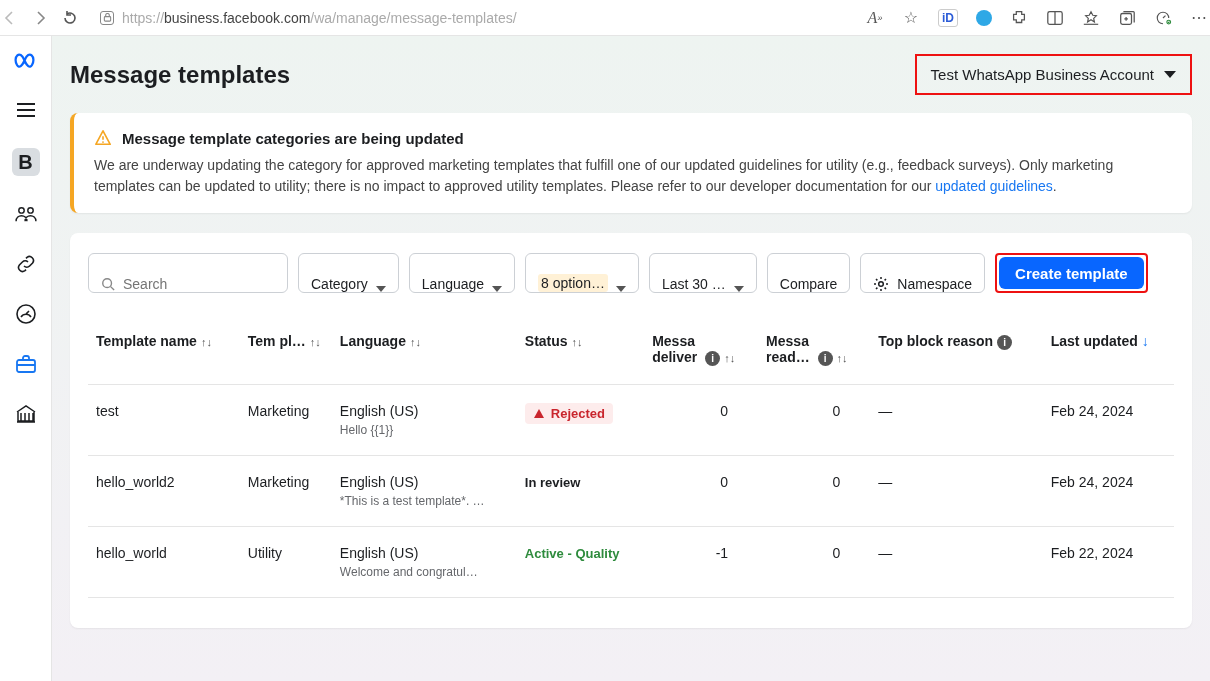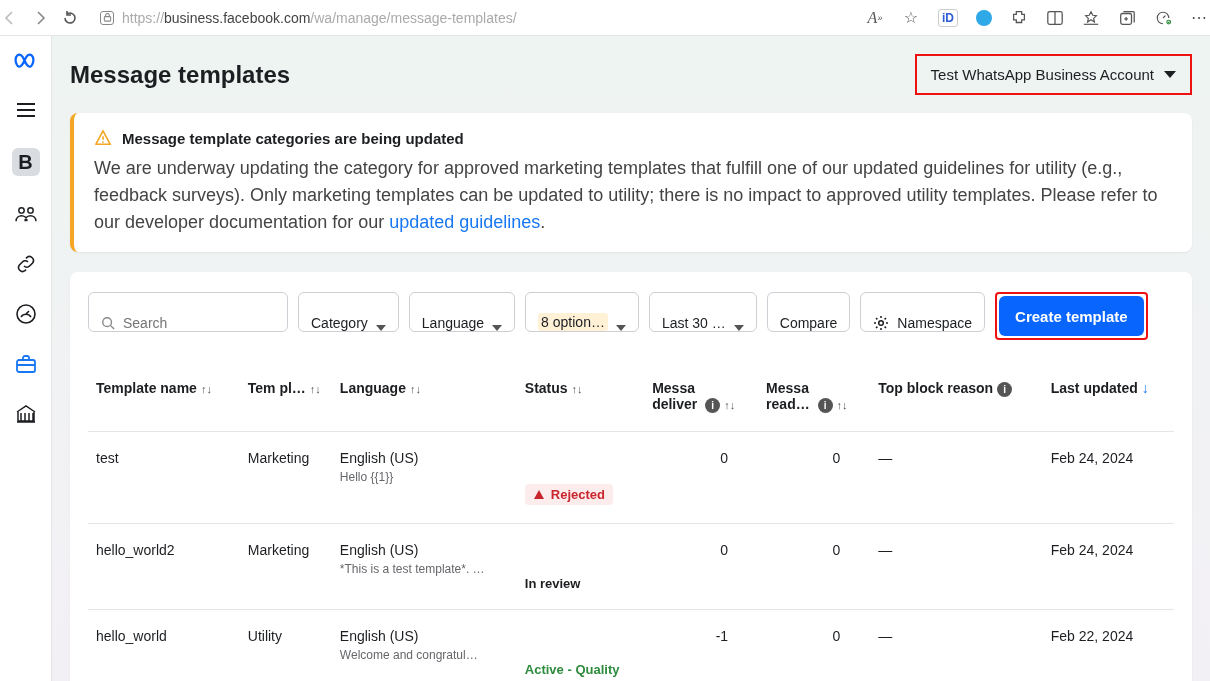--- a/index.html
+++ b/index.html
@@ -28,45 +28,45 @@
 
   .main{ flex:1; background:linear-gradient(180deg,#eef4f1 0%,#f3f0f5 100%); padding:18px 18px 0 18px; overflow:auto;}
   .header-row{ display:flex; align-items:center; justify-content:space-between; margin-bottom:18px;}
   .page-title{ font-size:24px; font-weight:700; color:#1c1e21;}
   .account-picker{ border:2px solid #e11; padding:10px 14px; display:flex; align-items:center; gap:10px; background:transparent; color:#1c1e21; font-size:15px;}
   .caret-down{ width:0;height:0;border-left:6px solid transparent;border-right:6px solid transparent;border-top:7px solid #1c1e21;}
 
   .alert-box{ background:#fff; border-radius:8px; border-left:4px solid #f5a623; padding:16px 20px; margin-bottom:20px; box-shadow:0 1px 2px rgba(0,0,0,.06);}
   .alert-title-row{ display:flex; align-items:center; gap:10px; margin-bottom:8px;}
   .alert-title{ font-weight:700; font-size:15px; color:#1c1e21;}
-  .alert-body{ font-size:18px; color:#444; line-height:1.5;}
+  .alert-body{ font-size:14px; color:#444; line-height:1.5;}
   .alert-body a{ color:#1877f2; text-decoration:none;}
   .warn-tri{ width:18px;height:18px;}
 
   .panel{ background:#fff; border-radius:8px; padding:20px 18px 30px 18px; box-shadow:0 1px 2px rgba(0,0,0,.06);}
   .toolbar{ display:flex; gap:10px; margin-bottom:30px;}
   .tbtn{ border:1px solid #ccd0d5; border-radius:6px; background:#fff; display:flex; align-items:flex-end; padding:0 12px; height:40px; font-size:14px; color:#1c1e21; gap:8px; white-space:nowrap;}
   .tbtn.selectish{ justify-content:space-between;}
   .tbtn .caret-sm{ width:0;height:0;border-left:5px solid transparent;border-right:5px solid transparent;border-top:6px solid #555;}
   .search-box{ flex:1; min-width:140px; max-width:200px;}
   .search-box input{ border:none; outline:none; font-size:14px; width:100%;}
   .hl{ background:#fff1d6; padding:1px 3px; border-radius:3px;}
   .namespace .gear{ width:16px;height:16px;}
   .create-wrap{ border:2px solid #e11; padding:2px; border-radius:4px;}
-  .create-btn{ background:#0866ff; color:#fff; border:none; border-radius:6px; height:40px; padding:0 16px; font-size:15px; font-weight:600;}
+  .create-btn{ background:#0866ff; color:#fff; border:none; border-radius:6px; height:32px; padding:0 16px; font-size:15px; font-weight:600;}
 
   table{ width:100%; border-collapse:collapse;}
   thead th{ text-align:left; font-size:14px; font-weight:700; color:#1c1e21; padding:10px 8px 18px 8px; vertical-align:top;}
   th .sort{ font-size:11px; color:#555; margin-left:4px;}
   th.wrap{ max-width:80px;}
   .info-dot{ display:inline-flex; width:15px;height:15px;border-radius:50%;background:#555;color:#fff;align-items:center;justify-content:center;font-size:10px;font-weight:700; margin-left:4px;}
   tbody td{ padding:18px 8px; border-top:1px solid #e5e5e5; font-size:14px; color:#1c1e21; vertical-align:top;}
   tbody tr:last-child td{ border-bottom:1px solid #e5e5e5;}
   .lang-sub{ color:#65676b; font-size:12px; margin-top:4px;}
-  .status-pill{ display:inline-flex; align-items:center; gap:6px; font-weight:700; font-size:13px;margin-top:34px;}
+  .status-pill{ display:inline-flex; align-items:center; gap:6px; font-weight:700; font-size:13px;}
   .status-pill.rejected{ color:#c9252d; background:#fdecec; padding:3px 8px; border-radius:4px;}
   .status-pill.review{ color:#1c1e21;}
   .status-pill.active{ color:#2e8b3d;}
   .num{ text-align:right; padding-right:30px;}
   .footer-note{ margin-top:24px; font-size:13px; color:#555;}
   .arrow-down-blue{ color:#1877f2; font-weight:700;}
   .lock-svg{stroke:#888;}
 </style>
 </head>
 <body>

